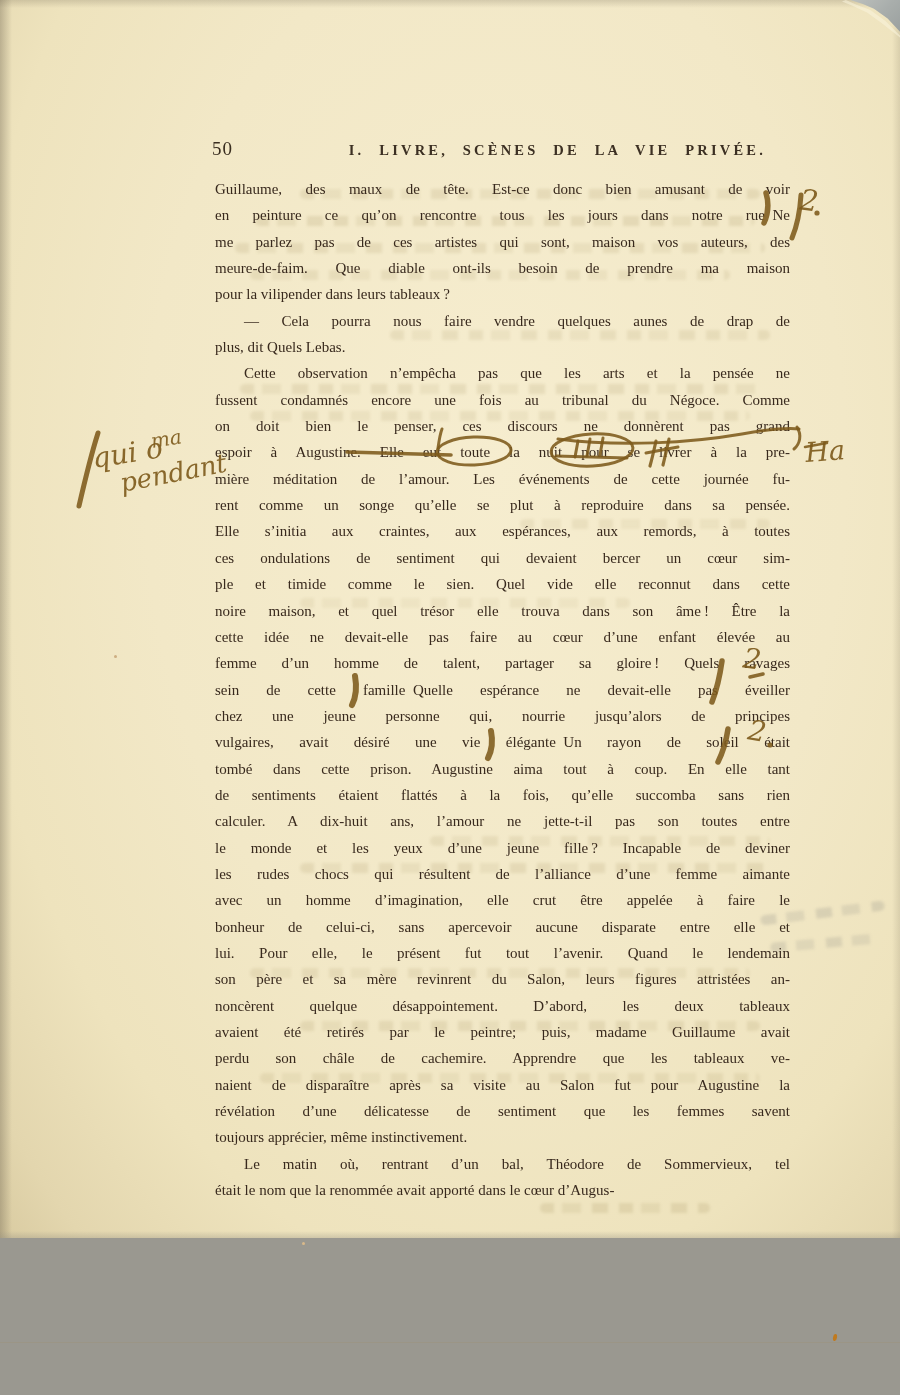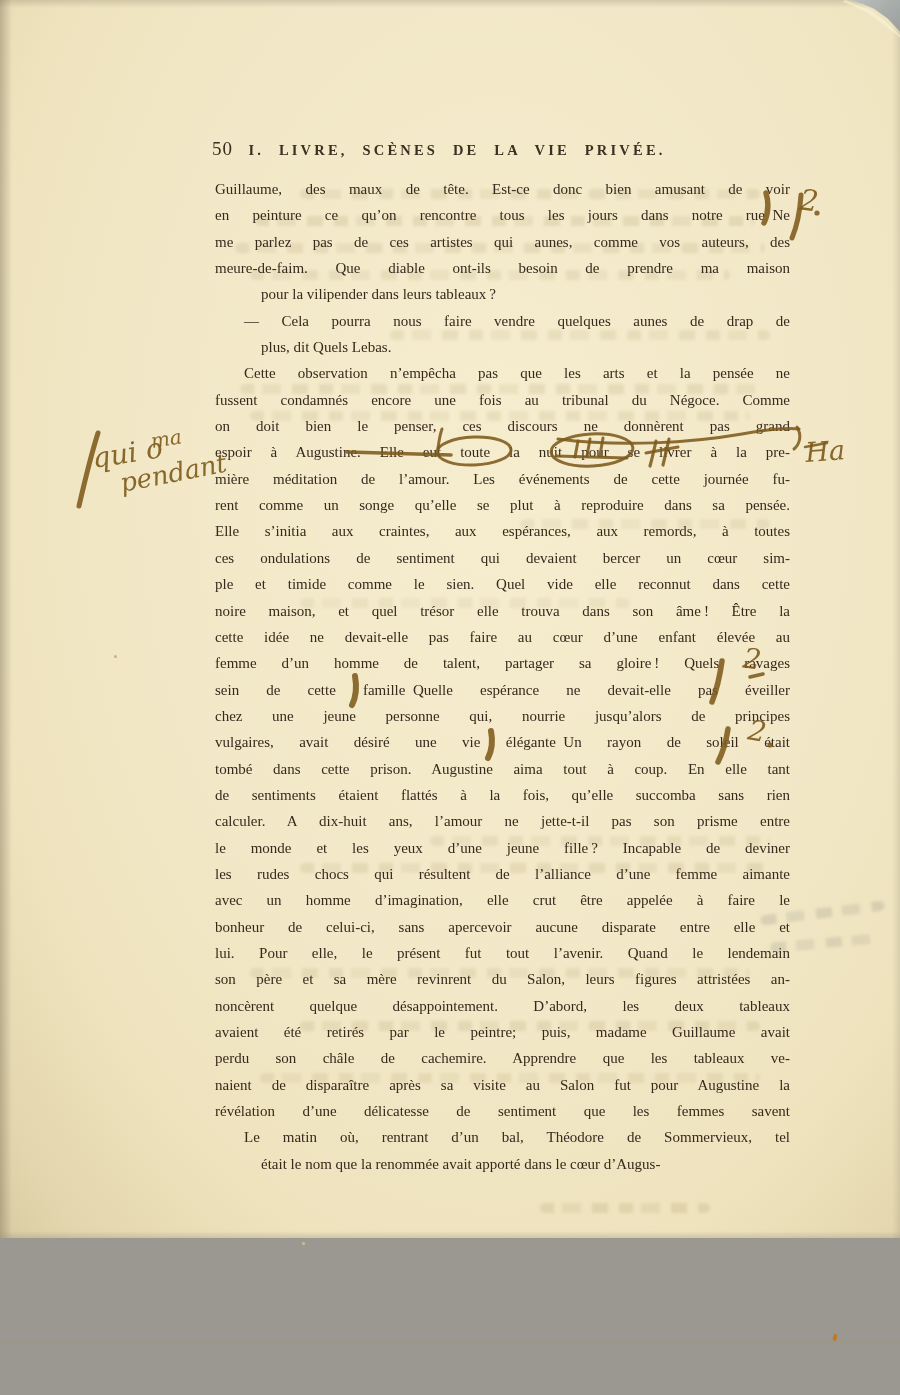--- a/index.html
+++ b/index.html
@@ -18,27 +18,27 @@
   .edge-right{position:absolute;right:0;top:0;width:8px;height:100%;
     background:linear-gradient(270deg, rgba(140,130,105,.22), rgba(140,130,105,0));}
   .corner-tear{position:absolute;top:0;right:0;width:62px;height:44px;
     background:linear-gradient(135deg,#c3c6c2 0%,#a8adab 55%,#969c9b 100%);
     clip-path:polygon(20% 0,100% 0,100% 72%,80% 42%,58% 20%,40% 9%);}
   .corner-edge{position:absolute;top:0;right:0;width:66px;height:48px;
     background:rgba(250,244,220,.55);
     clip-path:polygon(18% 0,34% 10%,55% 21%,78% 44%,100% 74%,100% 78%,72% 48%,50% 26%,28% 12%,12% 3%);}
 
   .pagenum{position:absolute;left:212px;top:138px;font-size:19px;letter-spacing:1px;color:#3a2e20;}
-  .header{position:absolute;left:148px;top:142px;width:618px;text-align:center;
+  .header{position:absolute;left:148px;top:142px;width:618px;text-align:right;
     font-size:14.5px;font-weight:bold;letter-spacing:3.2px;word-spacing:8px;color:#3c3023;}
 
   .textcol{position:absolute;left:215px;top:176px;width:575px;
     font-size:15px;line-height:26.35px;color:#38291d;}
   .textcol .line{height:26.35px;text-align:justify;text-align-last:justify;}
-  .textcol .line.noj{text-align-last:left;margin-left:46px;}
+  .textcol .line.noj{text-align-last:left;}
   .textcol .line.ind{text-indent:29px;}
 
   svg.overlay{position:absolute;left:0;top:0;pointer-events:none;}
   .hwstroke{fill:none;stroke:#7d5a1b;stroke-linecap:round;stroke-linejoin:round;opacity:.88;}
   .hwtext{fill:#7d5a1b;font-family:"DejaVu Serif",serif;font-style:italic;opacity:.9;}
 
   .ghost{position:absolute;height:10px;filter:blur(1.7px);border-radius:5px;
     background:repeating-linear-gradient(90deg,
       rgba(141,120,66,.30) 0 14px, rgba(141,120,66,0) 14px 22px,
       rgba(141,120,66,.22) 22px 41px, rgba(141,120,66,0) 41px 52px,
@@ -82,21 +82,21 @@
 
   <div class="speck" style="left:833px;top:1334px;width:4px;height:7px;background:#c07a1f;transform:rotate(10deg)"></div>
   <div class="speck" style="left:302px;top:1242px;width:3px;height:3px;background:#d9b98a"></div>
   <div class="speck" style="left:114px;top:655px;width:3px;height:3px;background:#cdae82"></div>
 
   <div class="pagenum">50</div>
   <div class="header">I. LIVRE, SCÈNES DE LA VIE PRIVÉE.</div>
   <div class="textcol">
       <div class="line">Guillaume, des maux de tête. Est-ce donc bien amusant de voir</div>
       <div class="line">en peinture ce qu’on rencontre tous les jours dans notre rue Ne</div>
-      <div class="line">me parlez pas de ces artistes qui aunes, comme vos auteurs, des</div>
+      <div class="line">me parlez pas de ces artistes qui sont, maison vos auteurs, des</div>
       <div class="line">meure-de-faim. Que diable ont-ils besoin de prendre ma maison</div>
       <div class="line noj">pour la vilipender dans leurs tableaux ?</div>
       <div class="line ind">— Cela pourra nous faire vendre quelques aunes de drap de</div>
       <div class="line noj">plus, dit Quels Lebas.</div>
       <div class="line ind">Cette observation n’empêcha pas que les arts et la pensée ne</div>
       <div class="line">fussent condamnés encore une fois au tribunal du Négoce. Comme</div>
       <div class="line">on doit bien le penser, ces discours ne donnèrent pas grand</div>
       <div class="line">espoir à Augustine. Elle eut toute la nuit pour se livrer à la pre-</div>
       <div class="line">mière méditation de l’amour. Les événements de cette journée fu-</div>
       <div class="line">rent comme un songe qu’elle se plut à reproduire dans sa pensée.</div>
@@ -104,32 +104,33 @@
       <div class="line">ces ondulations de sentiment qui devaient bercer un cœur sim-</div>
       <div class="line">ple et timide comme le sien. Quel vide elle reconnut dans cette</div>
       <div class="line">noire maison, et quel trésor elle trouva dans son âme ! Être la</div>
       <div class="line">cette idée ne devait-elle pas faire au cœur d’une enfant élevée au</div>
       <div class="line">femme d’un homme de talent, partager sa gloire ! Quels ravages</div>
       <div class="line">sein de cette famille Quelle espérance ne devait-elle pas éveiller</div>
       <div class="line">chez une jeune personne qui, nourrie jusqu’alors de principes</div>
       <div class="line">vulgaires, avait désiré une vie élégante Un rayon de soleil était</div>
       <div class="line">tombé dans cette prison. Augustine aima tout à coup. En elle tant</div>
       <div class="line">de sentiments étaient flattés à la fois, qu’elle succomba sans rien</div>
-      <div class="line">calculer. A dix-huit ans, l’amour ne jette-t-il pas son prisme entre</div>
+      <div class="line">calculer. A dix-huit ans, l’amour ne jette-t-il pas son toutes entre</div>
       <div class="line">le monde et les yeux d’une jeune fille ? Incapable de deviner</div>
       <div class="line">les rudes chocs qui résultent de l’alliance d’une femme aimante</div>
       <div class="line">avec un homme d’imagination, elle crut être appelée à faire le</div>
       <div class="line">bonheur de celui-ci, sans apercevoir aucune disparate entre elle et</div>
       <div class="line">lui. Pour elle, le présent fut tout l’avenir. Quand le lendemain</div>
       <div class="line">son père et sa mère revinrent du Salon, leurs figures attristées an-</div>
       <div class="line">noncèrent quelque désappointement. D’abord, les deux tableaux</div>
       <div class="line">avaient été retirés par le peintre; puis, madame Guillaume avait</div>
       <div class="line">perdu son châle de cachemire. Apprendre que les tableaux ve-</div>
       <div class="line">naient de disparaître après sa visite au Salon fut pour Augustine la</div>
       <div class="line">révélation d’une délicatesse de sentiment que les femmes savent</div>
+      <div class="line noj">toujours apprécier, même instinctivement.</div>
       <div class="line ind">Le matin où, rentrant d’un bal, Théodore de Sommervieux, tel</div>
       <div class="line noj">était le nom que la renommée avait apporté dans le cœur d’Augus-</div>
     </div>
 
   <svg class="overlay" width="900" height="1395" viewBox="0 0 900 1395">
 
     <path class="hwstroke" d="M766,193 C769,203 768,214 764,223" stroke-width="5.5"></path>
     <path class="hwstroke" d="M801,195 C800,211 797,226 792,238" stroke-width="5"></path>
     <text class="hwtext" x="800" y="210" font-size="29" transform="rotate(7 806 200)">2</text>
     <circle cx="817" cy="213" r="2.6" fill="#7d5a1b" opacity=".88"></circle>

